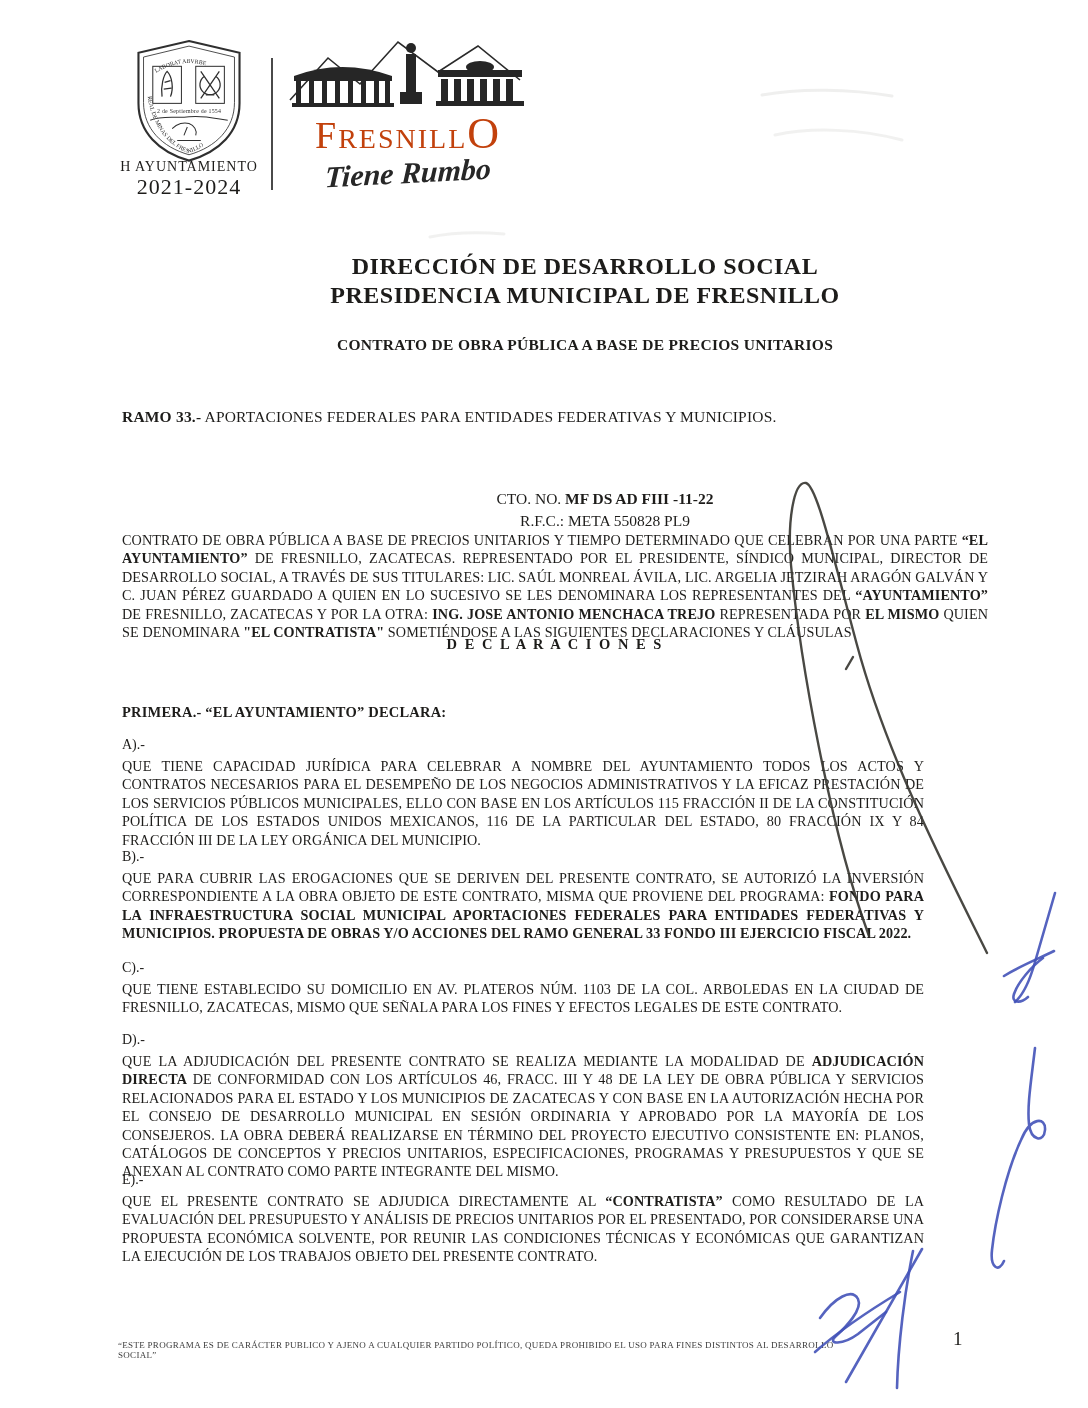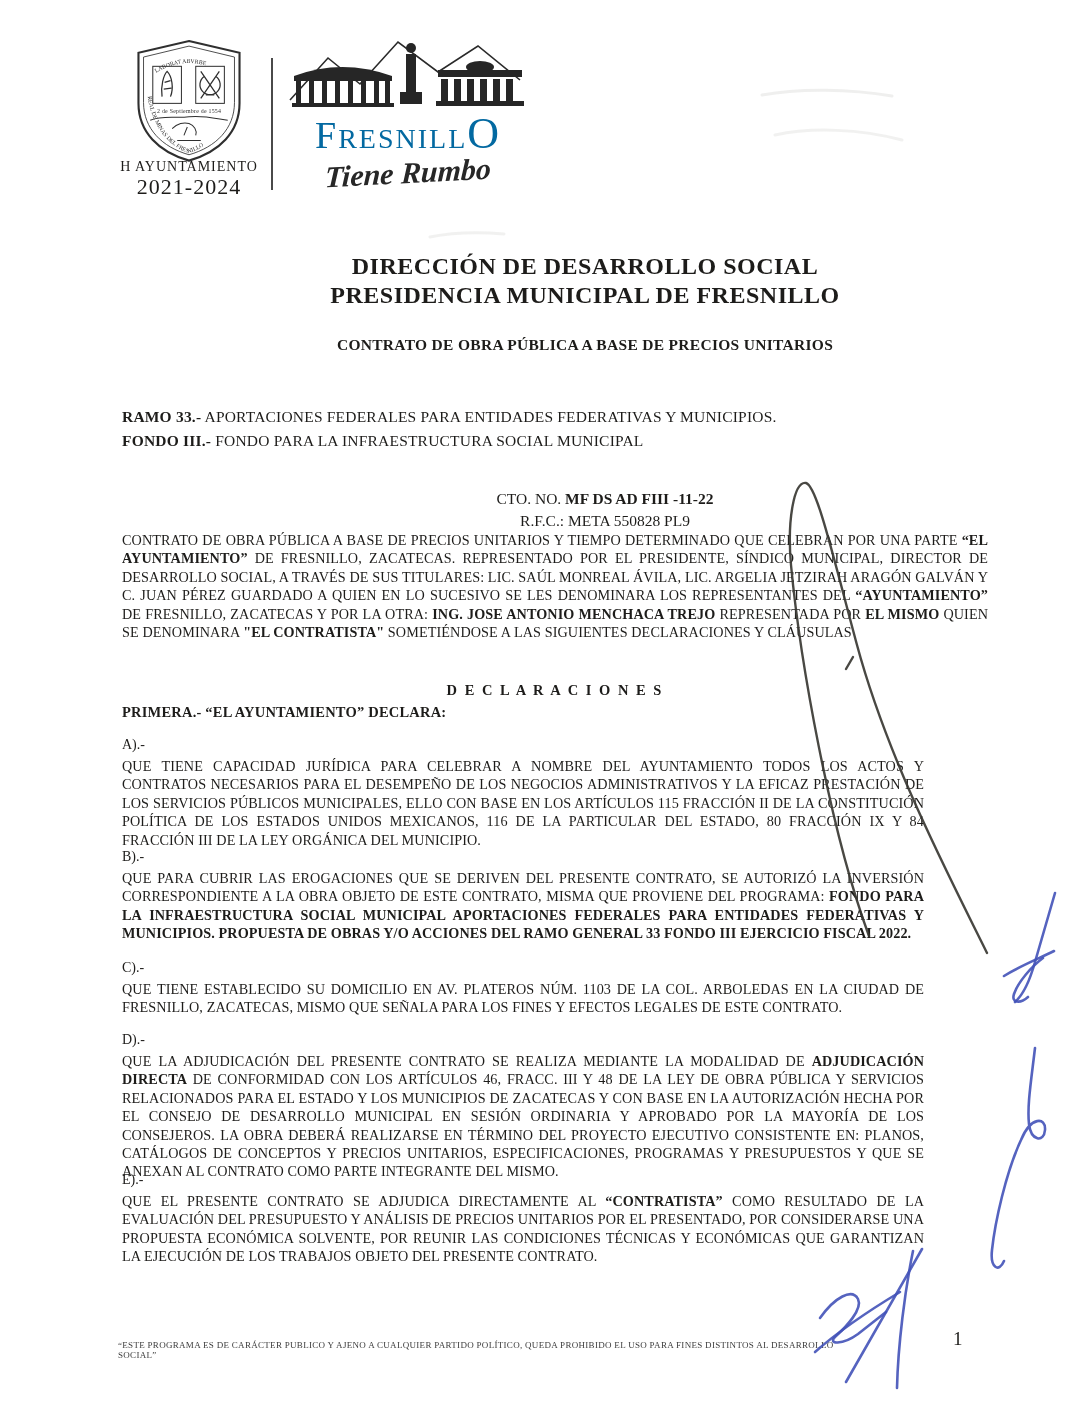--- a/index.html
+++ b/index.html
@@ -9,40 +9,40 @@
     overflow:hidden;
   }
   .abs{position:absolute;}
   
   #seal{left:112px;top:36px;width:154px;height:128px;}
   #seal-caption{left:104px;top:160px;width:170px;text-align:center;line-height:1.05;}
   #seal-caption .cap1{font-size:14px;letter-spacing:1px;}
   #seal-caption .cap2{font-size:22px;letter-spacing:1px;}
   #header-divider{left:271px;top:58px;width:2px;height:132px;background:#4a4a4a;}
   #logo{left:288px;top:34px;width:240px;text-align:center;}
-  #logo .wordmark{line-height:1;white-space:nowrap;letter-spacing:2px;color:#0369a1;margin-top:-4px;}
+  #logo .wordmark{line-height:1;white-space:nowrap;letter-spacing:2px;color:#c2410c;margin-top:-4px;}
   #logo .wm-first{font-size:38px;}
   #logo .wm-mid{font-size:28px;}
   #logo .wm-last{font-size:44px;}
   #logo .tagline{
     font-size:30px;font-style:italic;font-weight:700;color:#272727;
     transform:rotate(-3deg) skewX(-6deg);margin-top:0px;
   }
   
   #title-block{left:122px;top:252px;width:926px;text-align:center;}
   #title-block .t{font-size:24px;font-weight:700;line-height:29px;letter-spacing:.5px;}
   #subtitle{left:122px;top:336px;width:926px;text-align:center;
     font-size:15.5px;font-weight:700;letter-spacing:.3px;}
   
   #program{left:122px;top:405px;width:868px;font-size:15.5px;line-height:24px;letter-spacing:.2px;}
   #contract-ids{left:380px;top:488px;width:450px;text-align:center;font-size:15.5px;line-height:22px;}
   
   .para{font-size:14.2px;line-height:18.4px;text-align:justify;letter-spacing:.1px;}
   #intro{left:122px;top:531px;width:866px;}
-  #declaraciones{left:122px;top:682px;width:866px;text-align:center;
+  #declaraciones{left:122px;top:636px;width:866px;text-align:center;
     font-size:14.5px;font-weight:700;letter-spacing:2px;}
   #primera{left:122px;top:704px;width:866px;font-size:14.5px;font-weight:700;letter-spacing:.2px;}
   .decl-item{left:122px;width:866px;}
   .decl-item .item-label{font-size:14px;line-height:16px;}
   .decl-item .item-para{margin-top:4px;width:802px;}
   #item-a{top:737px;}
   #item-b{top:849px;}
   #item-c{top:960px;}
   #item-d{top:1032px;}
   #item-e{top:1172px;}
@@ -123,21 +123,20 @@
 </div>
 
 <div id="title-block" class="abs">
   <div class="t">DIRECCIÓN DE DESARROLLO SOCIAL</div>
   <div class="t">PRESIDENCIA MUNICIPAL DE FRESNILLO</div>
 </div>
 <div id="subtitle" class="abs">CONTRATO DE OBRA PÚBLICA A BASE DE PRECIOS UNITARIOS</div>
 
 <div id="program" class="abs">
   <div><span style="font-weight: 700;">RAMO 33.-</span><span> APORTACIONES FEDERALES PARA ENTIDADES FEDERATIVAS Y MUNICIPIOS.</span></div>
-  <div><span style="font-weight: 700;">FONDO III.-</span><span> FONDO PARA LA INFRAESTRUCTURA SOCIAL MUNICIPAL</span></div>
 </div>
 
 <div id="contract-ids" class="abs">
   <div><span>CTO. NO. </span><span style="font-weight: 700;">MF DS AD FIII -11-22</span></div>
   <div><span>R.F.C.: </span><span style="font-weight: 400;">META 550828 PL9</span></div>
 </div>
 
 <div id="intro" class="abs para"><span>CONTRATO DE OBRA PÚBLICA A BASE DE PRECIOS UNITARIOS Y TIEMPO DETERMINADO QUE CELEBRAN POR UNA PARTE </span><span style="font-weight: 700;">“EL AYUNTAMIENTO”</span><span> DE FRESNILLO, ZACATECAS. REPRESENTADO POR EL PRESIDENTE, SÍNDICO MUNICIPAL, DIRECTOR DE DESARROLLO SOCIAL, A TRAVÉS DE SUS TITULARES: LIC. SAÚL MONREAL ÁVILA, LIC. ARGELIA JETZIRAH ARAGÓN GALVÁN Y C. JUAN PÉREZ GUARDADO A QUIEN EN LO SUCESIVO SE LES DENOMINARA LOS REPRESENTANTES DEL </span><span style="font-weight: 700;">“AYUNTAMIENTO”</span><span> DE FRESNILLO, ZACATECAS Y POR LA OTRA: </span><span style="font-weight: 700;">ING. JOSE ANTONIO MENCHACA TREJO</span><span> REPRESENTADA POR </span><span style="font-weight: 700;">EL MISMO</span><span> QUIEN SE DENOMINARA </span><span style="font-weight: 700;">"EL CONTRATISTA"</span><span> SOMETIÉNDOSE A LAS   SIGUIENTES DECLARACIONES Y CLÁUSULAS</span></div>
 
 <div id="declaraciones" class="abs">D E C L A R A C I O N E S</div>

